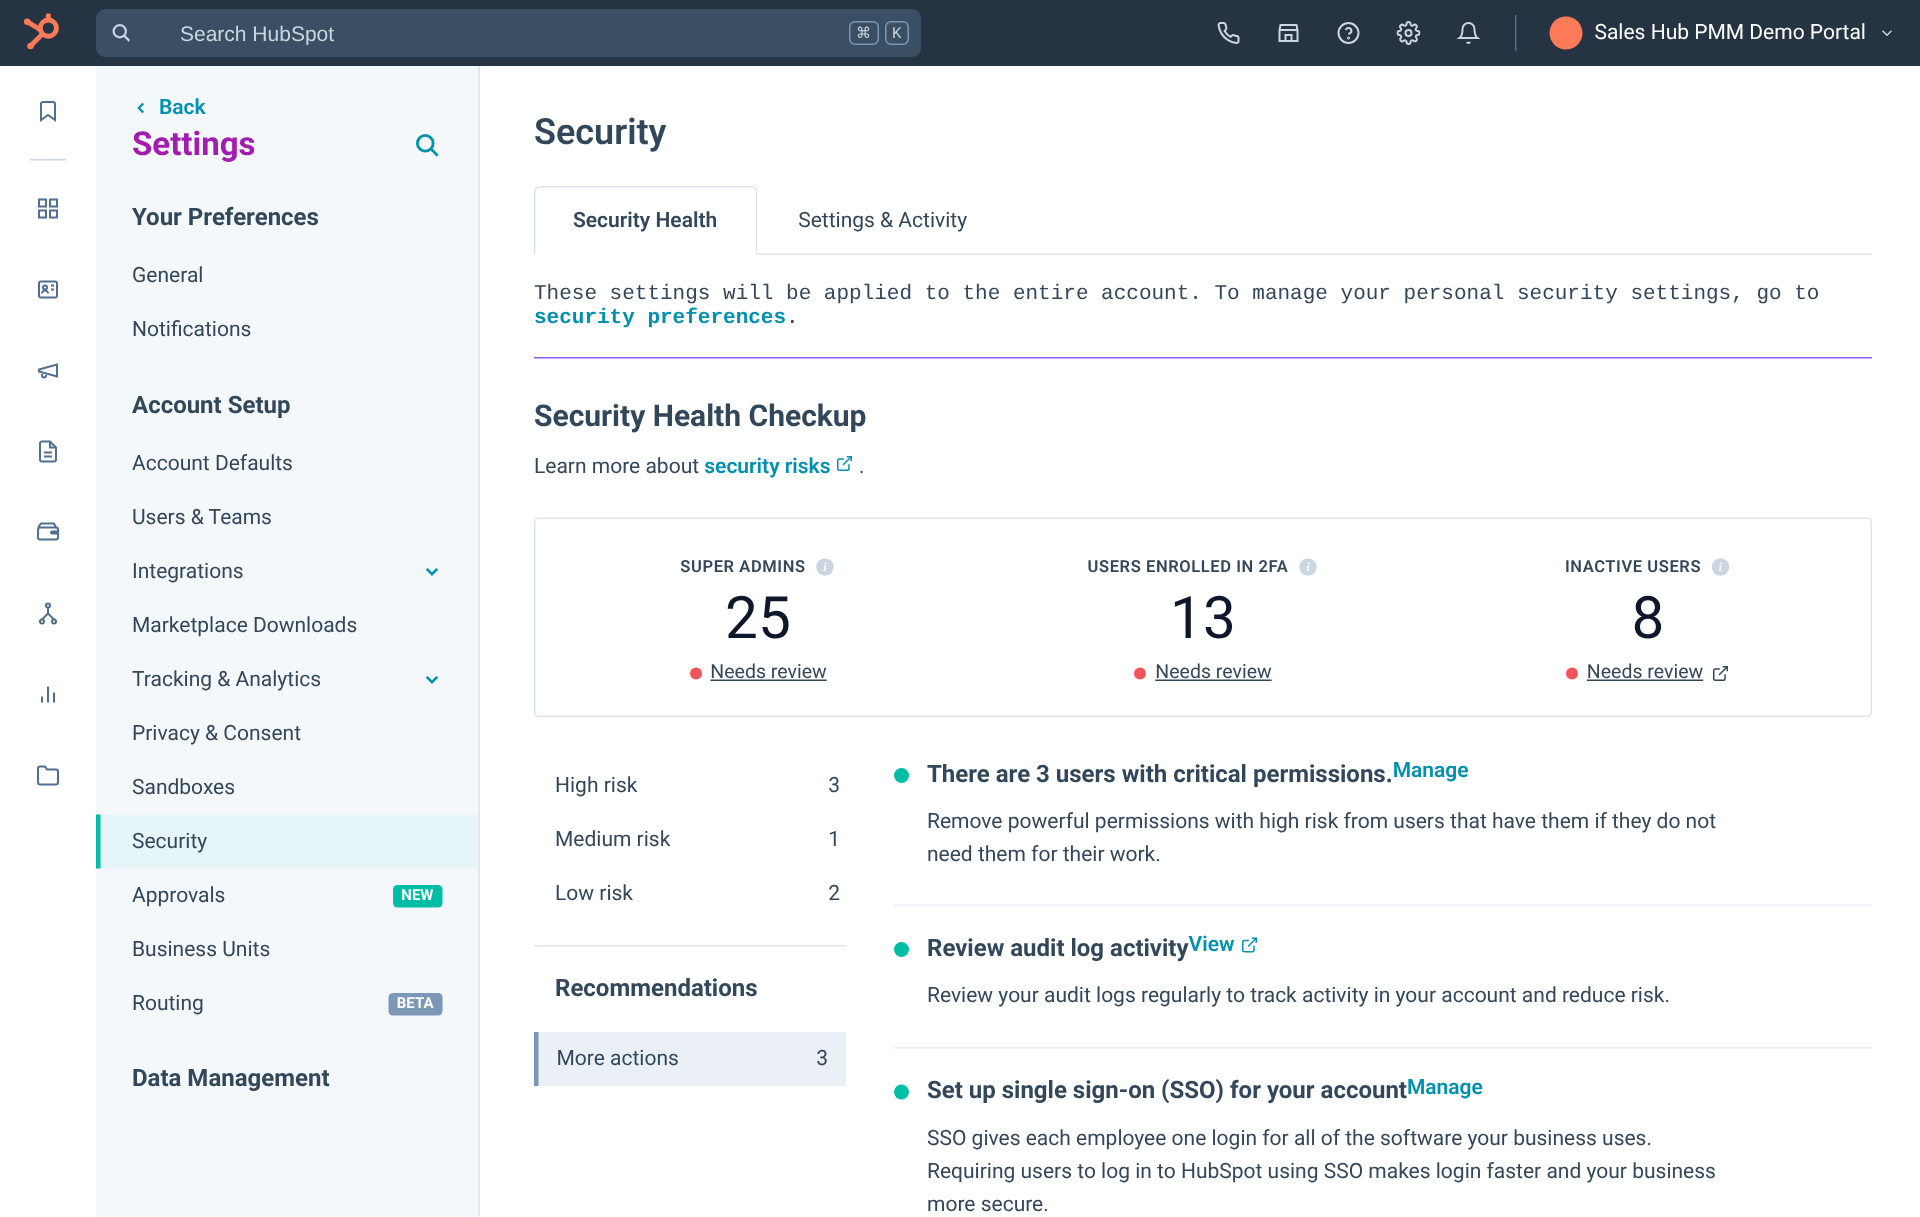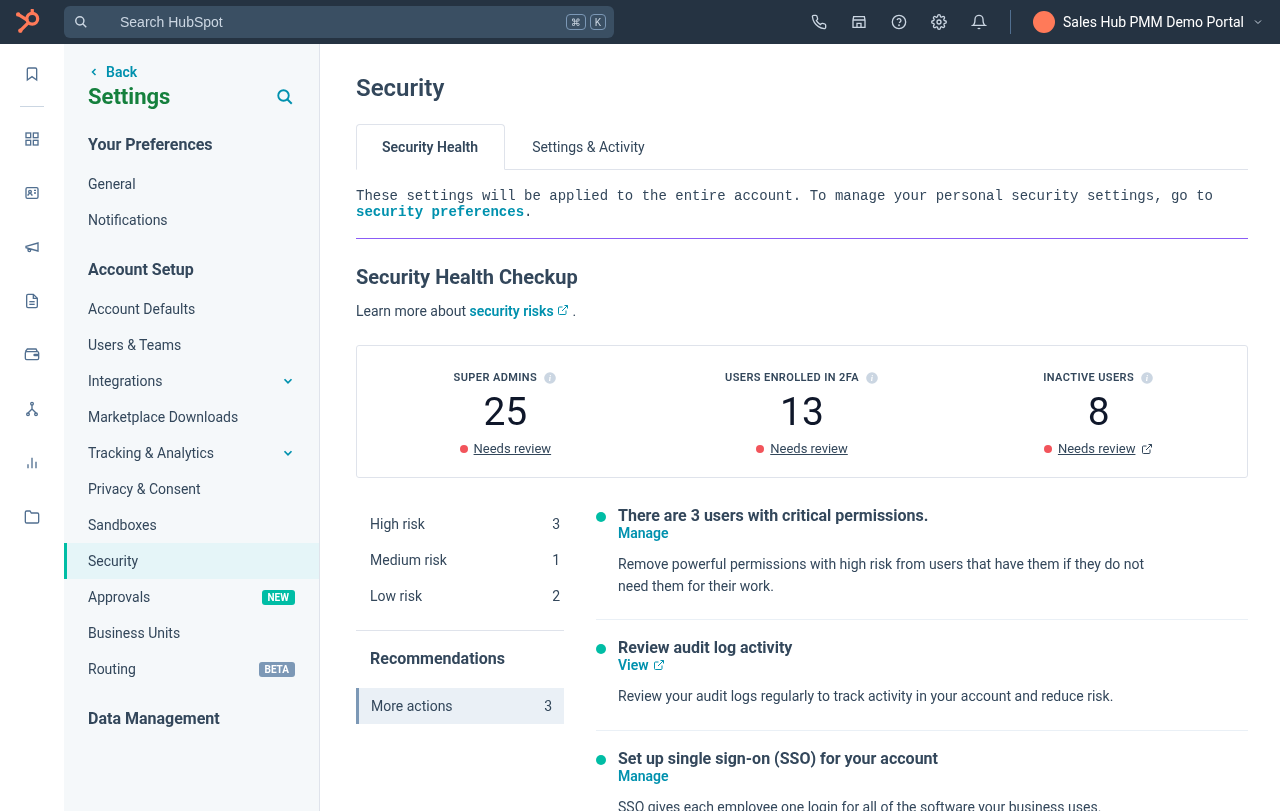--- a/index.html
+++ b/index.html
@@ -81,21 +81,21 @@
   padding: 20px 0 0 0;
   overflow-y:auto;
 }
 .back-link {
   display:flex; align-items:center; gap:6px; color:#0091ae; font-weight:600;
   font-size:14px; padding:0 24px 4px 24px; cursor:pointer;
 }
 .settings-head {
   display:flex; align-items:center; justify-content:space-between; padding:0 24px 26px 24px;
 }
-.settings-title { font-size:22px; font-weight:700; color:#15803d; }
+.settings-title { font-size:22px; font-weight:700; color:#a21caf; }
 .settings-search-icon { color:#0091ae; width:20px; height:20px; cursor:pointer; display:flex; align-items:center; justify-content:center; }
 
 .section-label { font-size:16px; font-weight:700; color:#33475b; padding:0 24px 12px 24px; }
 .nav-item {
   padding:10px 24px; font-size:14px; color:#33475b; cursor:pointer;
   display:flex; align-items:center; justify-content:space-between;
 }
 .nav-item.active {
   background:#e5f5f8; border-left:3px solid #00bda5; padding-left:21px; font-weight:400;
 }
@@ -159,21 +159,21 @@
 .issues { flex:1; }
 .issue {
   border-bottom:1px solid #eaf0f6; padding:0 0 22px 0; margin-bottom:18px;
   display:flex;
 }
 .issue:last-child { border-bottom:none; }
 .issue-dot {
   width:10px; height:10px; border-radius:50%; background:#00bda5; margin-top:6px; flex-shrink:0;
 }
 .issue-content { margin-left:12px; flex:1; }
-.issue-title-row { display:flex; justify-content:flex-end; align-items:flex-start;flex-direction:column; }
+.issue-title-row { display:flex; justify-content:flex-start; align-items:flex-start; }
 .issue-title { font-size:16px; font-weight:700; color:#33475b; }
 .issue-action { color:#0091ae; font-weight:600; font-size:14px; cursor:pointer; display:inline-flex; align-items:center; gap:4px; }
 .issue-desc { font-size:14px; color:#33475b; margin-top:12px; line-height:1.6; max-width:540px; }
 
 .ext-icon { width:12px; height:12px; }
 
 svg { display:block; }
 </style>
 </head>
 <body>

